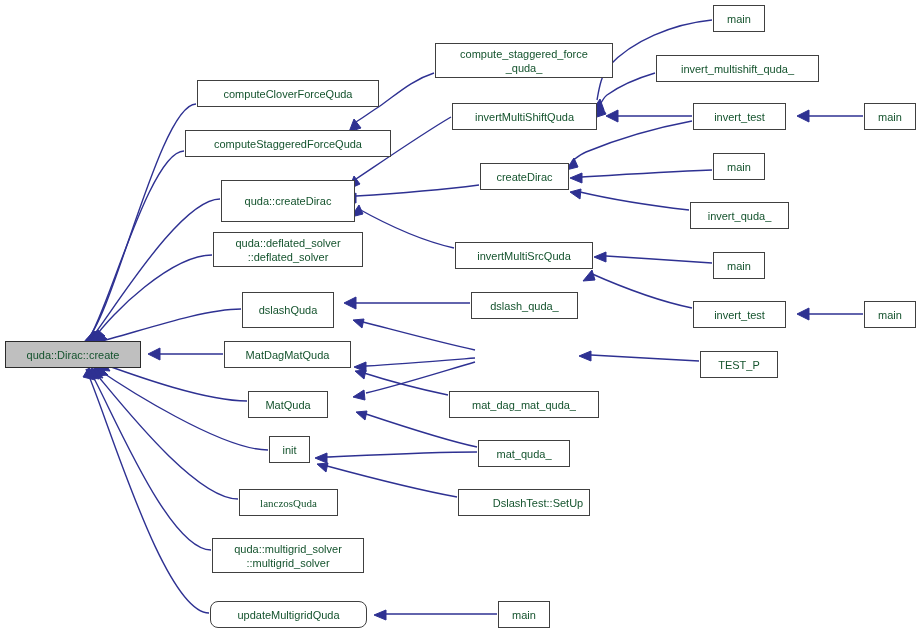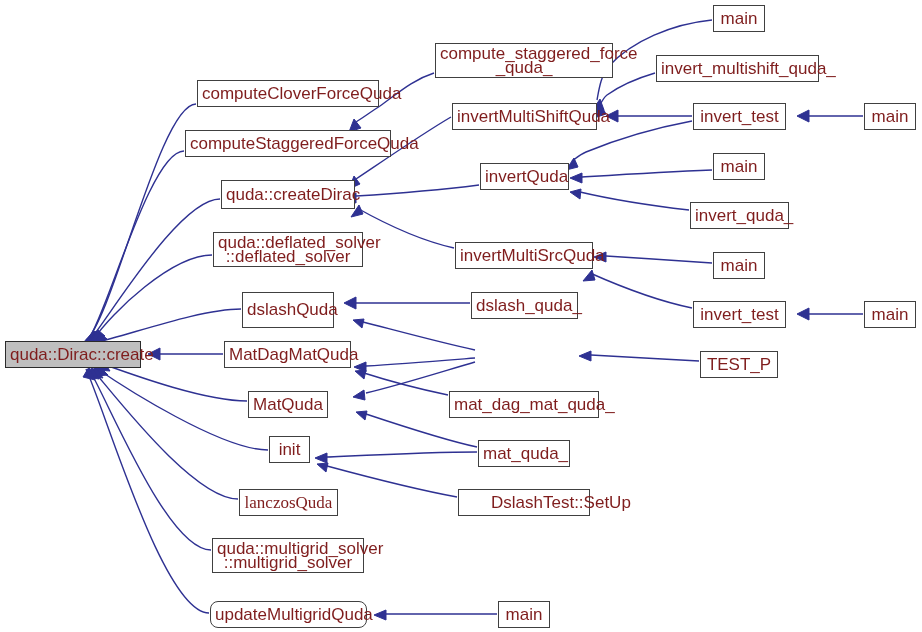--- a/index.html
+++ b/index.html
@@ -24,22 +24,22 @@
     top: 0;
     width: 922px;
     height: 632px;
     pointer-events: none;
   }
   .gnode {
     position: absolute;
     box-sizing: border-box;
     border: 1px solid #404040;
     background: #ffffff;
-    color: #7f1d1d;
-    font-size: 17px;
+    color: #14532d;
+    font-size: 11px;
     line-height: 14px;
     text-align: center;
     display: flex;
     align-items: center;
     justify-content: center;
     white-space: pre;
     letter-spacing: 0px;
     z-index: 5;
   }
   .gnode.root {
@@ -125,35 +125,35 @@
       <path d="M457,497 C413,489 364,476 327,466" fill="none" stroke="#2e3192" stroke-width="1.4"></path>
       <path d="M328,463 L317,464 L326,472 Z" fill="#2e3192" stroke="#2e3192" stroke-width="1"></path>
       <path d="M699,361 C663,359 624,357 591,355" fill="none" stroke="#2e3192" stroke-width="1.4"></path>
       <path d="M591,351 L579,356 L591,361 Z" fill="#2e3192" stroke="#2e3192" stroke-width="1"></path>
       <path d="M497,614 C461,614 420,614 386,614" fill="none" stroke="#2e3192" stroke-width="1.4"></path>
       <path d="M386,610 L374,615 L386,620 Z" fill="#2e3192" stroke="#2e3192" stroke-width="1"></path>
     </svg>
 <div class="gnode root" style="left: 5px; top: 341px; width: 136px; height: 27px;"><span class="nlabel">quda::Dirac::create</span></div>
     <div class="gnode" style="left: 197px; top: 80px; width: 182px; height: 27px;"><span class="nlabel">computeCloverForceQuda</span></div>
     <div class="gnode" style="left: 185px; top: 130px; width: 206px; height: 27px;"><span class="nlabel">computeStaggeredForceQuda</span></div>
-    <div class="gnode" style="left: 221px; top: 180px; width: 134px; height: 29px;"><span class="nlabel">quda::createDirac</span></div>
+    <div class="gnode" style="left: 221px; top: 180px; width: 134px; height: 42px;"><span class="nlabel">quda::createDirac</span></div>
     <div class="gnode" style="left: 213px; top: 232px; width: 150px; height: 35px;"><span class="nlabel">quda::deflated_solver
 ::deflated_solver</span></div>
     <div class="gnode" style="left: 242px; top: 292px; width: 92px; height: 36px;"><span class="nlabel">dslashQuda</span></div>
     <div class="gnode" style="left: 224px; top: 341px; width: 127px; height: 27px;"><span class="nlabel">MatDagMatQuda</span></div>
     <div class="gnode" style="left: 248px; top: 391px; width: 80px; height: 27px;"><span class="nlabel">MatQuda</span></div>
     <div class="gnode" style="left: 269px; top: 436px; width: 41px; height: 27px;"><span class="nlabel">init</span></div>
     <div class="gnode" style="left: 239px; top: 489px; width: 99px; height: 27px; font-family: Liberation Serif, serif;"><span class="nlabel">lanczosQuda</span></div>
     <div class="gnode" style="left: 212px; top: 538px; width: 152px; height: 35px;"><span class="nlabel">quda::multigrid_solver
 ::multigrid_solver</span></div>
     <div class="gnode" style="left: 210px; top: 601px; width: 157px; height: 27px; border-radius: 8px;"><span class="nlabel">updateMultigridQuda</span></div>
     <div class="gnode" style="left: 435px; top: 43px; width: 178px; height: 35px;"><span class="nlabel">compute_staggered_force
 _quda_</span></div>
     <div class="gnode" style="left: 452px; top: 103px; width: 145px; height: 27px;"><span class="nlabel">invertMultiShiftQuda</span></div>
-    <div class="gnode" style="left: 480px; top: 163px; width: 89px; height: 27px;"><span class="nlabel">invertQuda</span></div>
+    <div class="gnode" style="left: 480px; top: 163px; width: 89px; height: 27px;"><span class="nlabel">createDirac</span></div>
     <div class="gnode" style="left: 455px; top: 242px; width: 138px; height: 27px;"><span class="nlabel">invertMultiSrcQuda</span></div>
     <div class="gnode" style="left: 471px; top: 292px; width: 107px; height: 27px;"><span class="nlabel">dslash_quda_</span></div>
     <div class="gnode" style="left: 449px; top: 391px; width: 150px; height: 27px;"><span class="nlabel">mat_dag_mat_quda_</span></div>
     <div class="gnode" style="left: 478px; top: 440px; width: 92px; height: 27px;"><span class="nlabel">mat_quda_</span></div>
     <div class="gnode" style="left: 458px; top: 489px; width: 132px; height: 27px; padding-left: 28px;"><span class="nlabel">DslashTest::SetUp</span></div>
     <div class="gnode" style="left: 498px; top: 601px; width: 52px; height: 27px;"><span class="nlabel">main</span></div>
     <div class="gnode" style="left: 713px; top: 5px; width: 52px; height: 27px;"><span class="nlabel">main</span></div>
     <div class="gnode" style="left: 656px; top: 55px; width: 163px; height: 27px;"><span class="nlabel">invert_multishift_quda_</span></div>
     <div class="gnode" style="left: 693px; top: 103px; width: 93px; height: 27px;"><span class="nlabel">invert_test</span></div>
     <div class="gnode" style="left: 713px; top: 153px; width: 52px; height: 27px;"><span class="nlabel">main</span></div>

